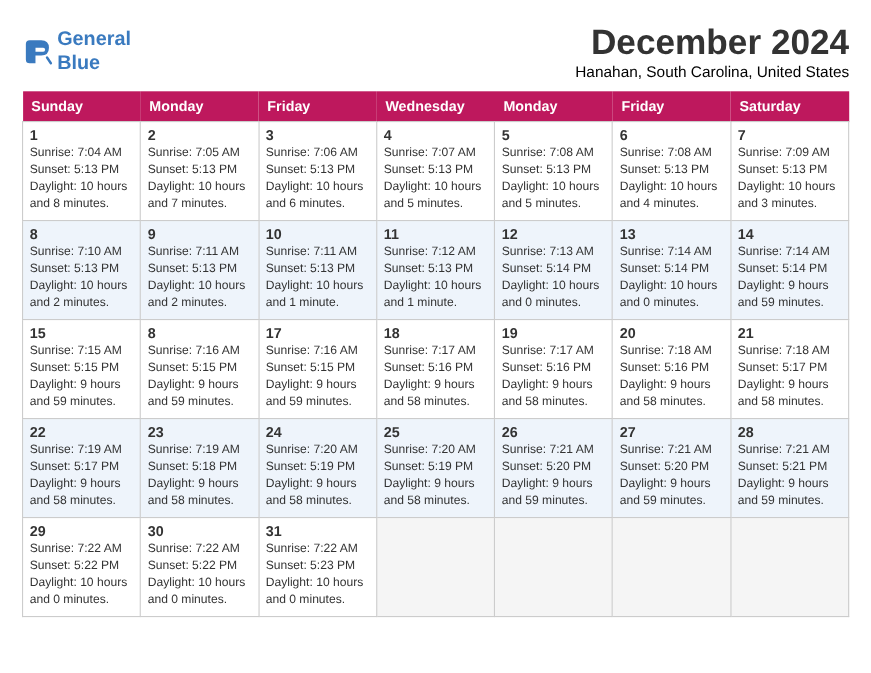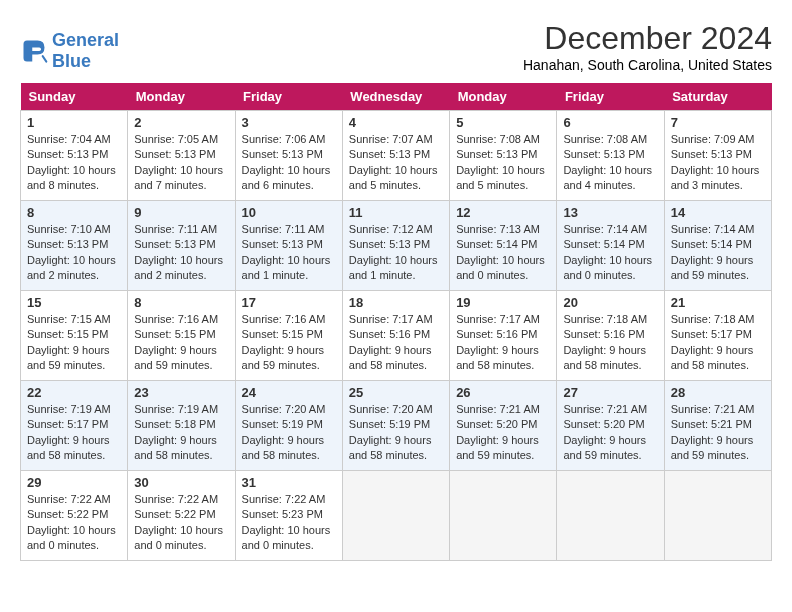--- a/index.html
+++ b/index.html
@@ -6,21 +6,21 @@
     body {
       font-family: Arial, sans-serif;
       background: #fff;
       width: 792px;
       min-height: 612px;
       padding: 20px;
     }
     .header {
       display: flex;
       justify-content: space-between;
-      align-items: flex-end;
+      align-items: center;
       margin-bottom: 10px;
     }
     .logo {
       display: flex;
       align-items: center;
     }
     .logo-text {
       font-size: 18px;
       font-weight: bold;
       color: #333;
@@ -33,21 +33,21 @@
       width: 28px;
       height: 28px;
       margin-right: 4px;
     }
     .title-section {
       text-align: right;
     }
     .month-title {
       font-size: 32px;
       color: #333;
-      font-weight: normal;
+      font-weight: bold;
     }
     .location {
       font-size: 14px;
       color: #000000;
     }
     table {
       width: 100%;
       border-collapse: collapse;
       table-layout: fixed;
     }

